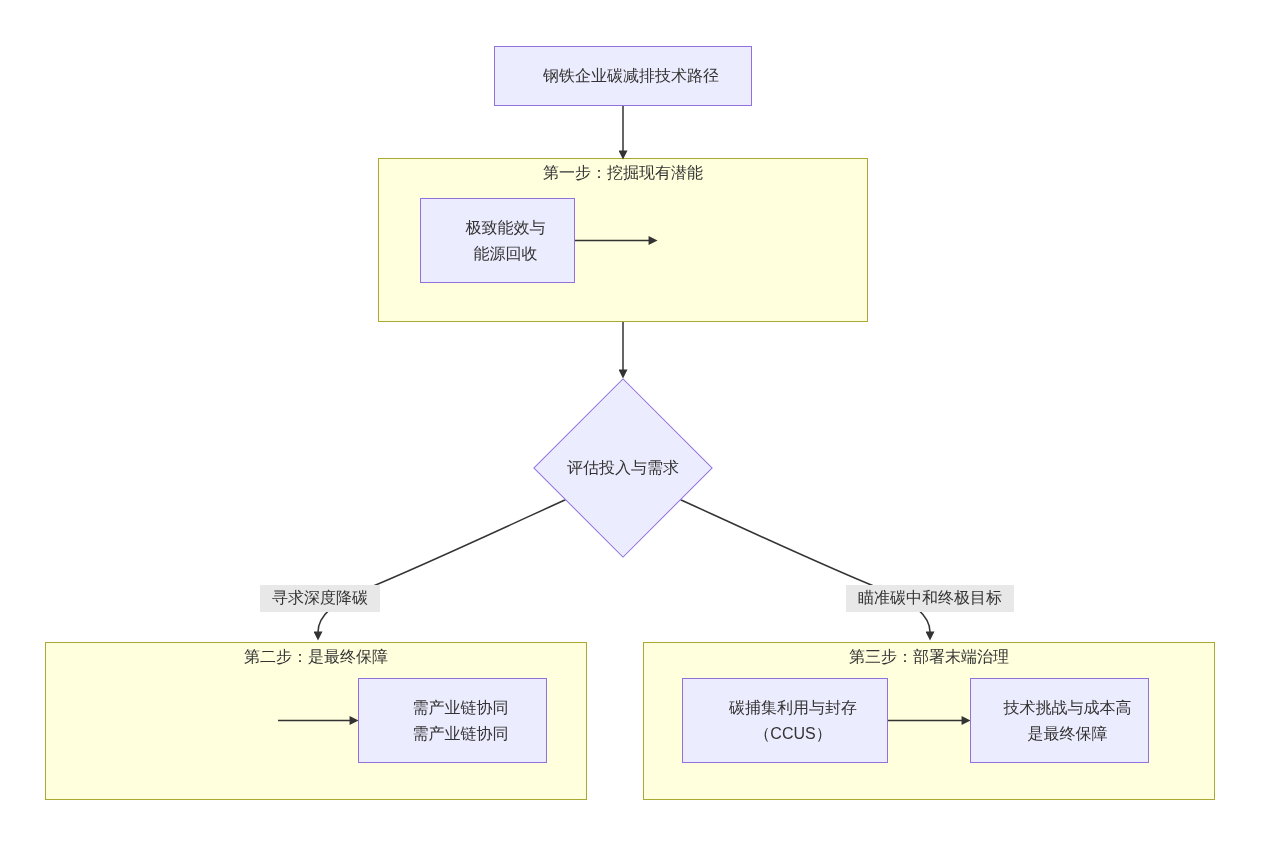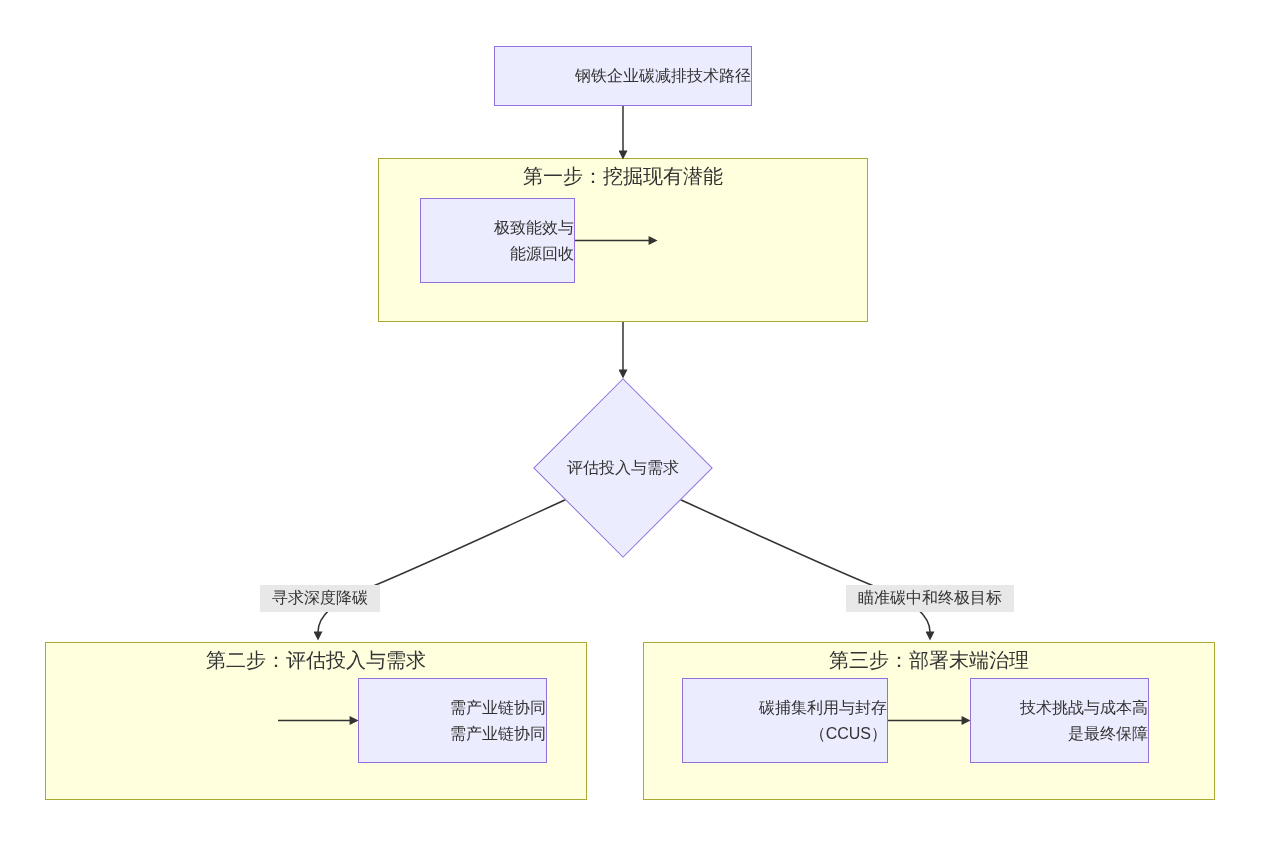--- a/index.html
+++ b/index.html
@@ -24,41 +24,41 @@
     position:absolute;
     background:var(--cluster-fill);
     border:1px solid var(--cluster-border);
     z-index:1;
     box-sizing:border-box;
   }
   .cluster-title{
     position:absolute;
     top:4px;left:0;right:0;
     text-align:center;
-    font-size:20px;
+    font-size:16px;
     color:var(--text);
   }
   .edges{
     position:absolute;left:0;top:0;
     z-index:2;
   }
   .edges path{
     fill:none;
     stroke:var(--edge);
     stroke-width:1.5px;
   }
   .edges marker path{
     fill:var(--edge);
     stroke:none;
   }
   .node{
     position:absolute;
     display:flex;
     flex-direction:column;
-    align-items:flex-end;
+    align-items:center;
     justify-content:center;
     background:var(--node-fill);
     border:1px solid var(--node-border);
     font-size:16px;
     line-height:26px;
     text-align:center;
     z-index:3;
     box-sizing:border-box;
     padding-left:16px;
   }
@@ -95,21 +95,21 @@
 </head>
 <body>
 
 <div class="canvas">
 
   <div class="cluster" style="left:378px;top:158px;width:490px;height:164px">
     <div class="cluster-title">第一步：挖掘现有潜能</div>
   </div>
 
   <div class="cluster" style="left:45px;top:642px;width:542px;height:158px">
-    <div class="cluster-title">第二步：评估投入与需求</div>
+    <div class="cluster-title">第二步：是最终保障</div>
   </div>
 
   <div class="cluster" style="left:643px;top:642px;width:572px;height:158px">
     <div class="cluster-title">第三步：部署末端治理</div>
   </div>
 
   <svg class="edges" width="1264" height="849" viewBox="0 0 1264 849">
     <defs>
       <marker id="arrow" viewBox="0 0 10 10" refX="0.5" refY="5" markerWidth="7" markerHeight="6" orient="auto-start-reverse">
         <path d="M0,0 L10,5 L0,10 z"></path>

